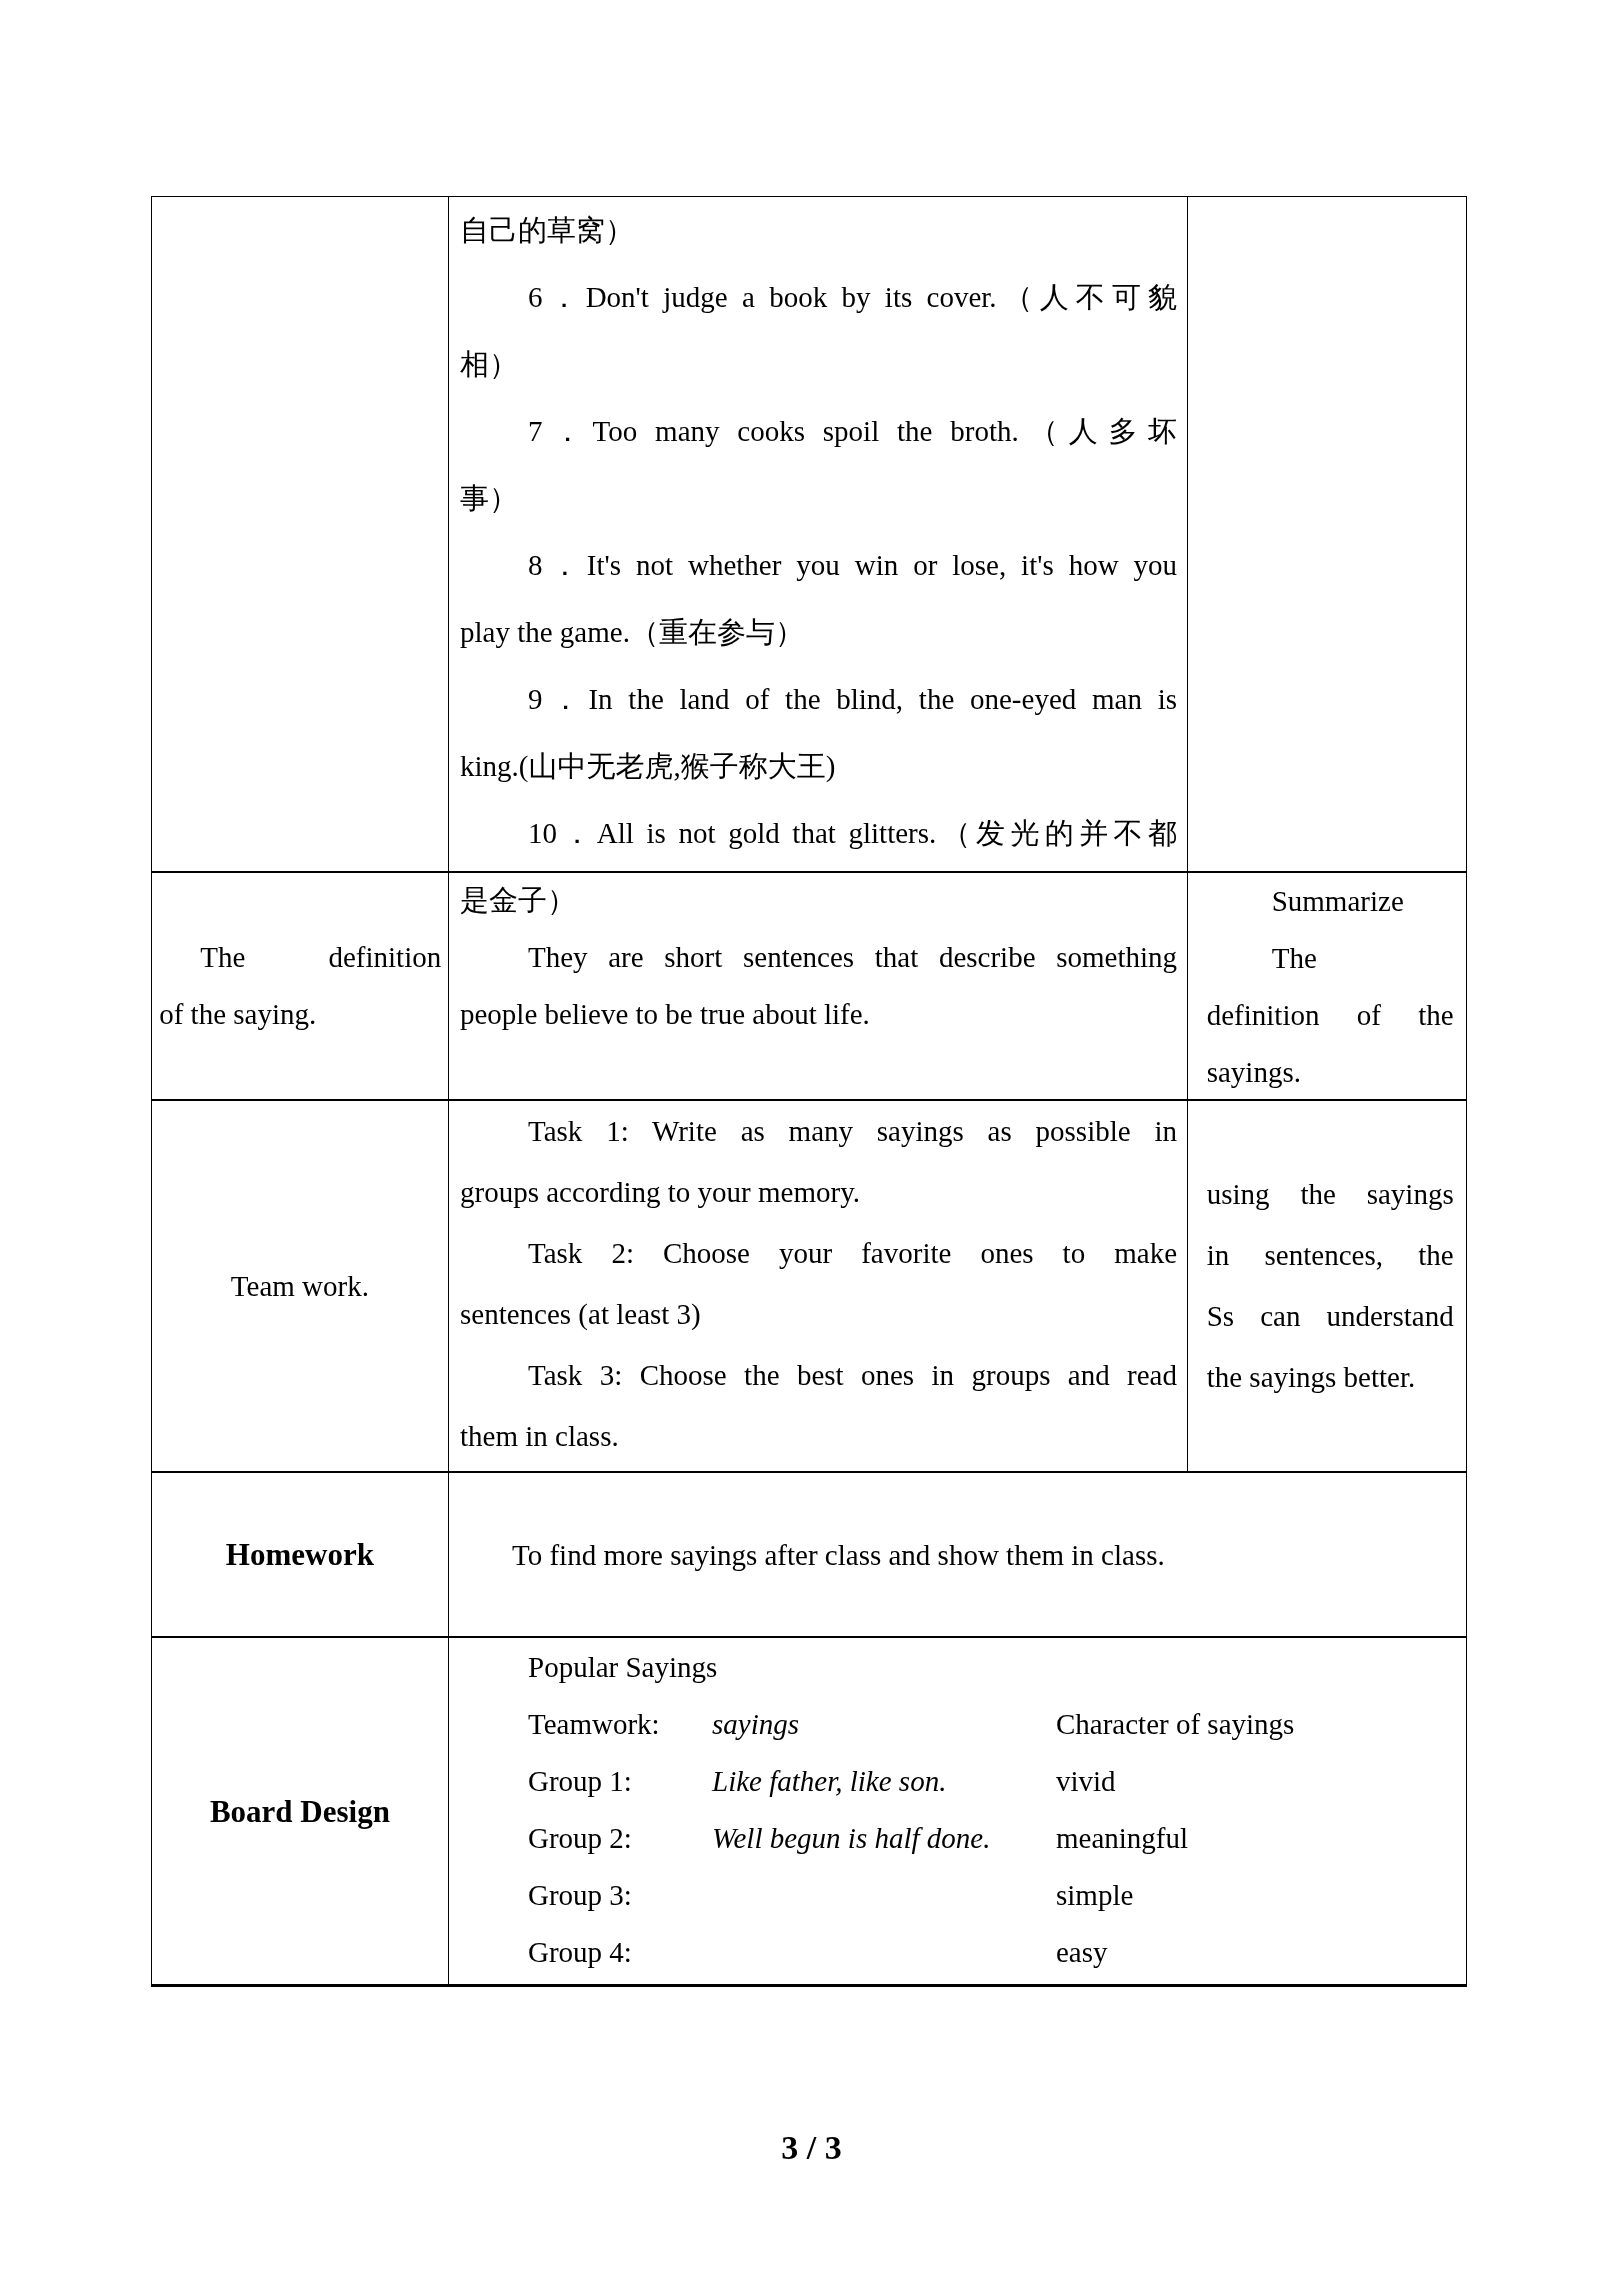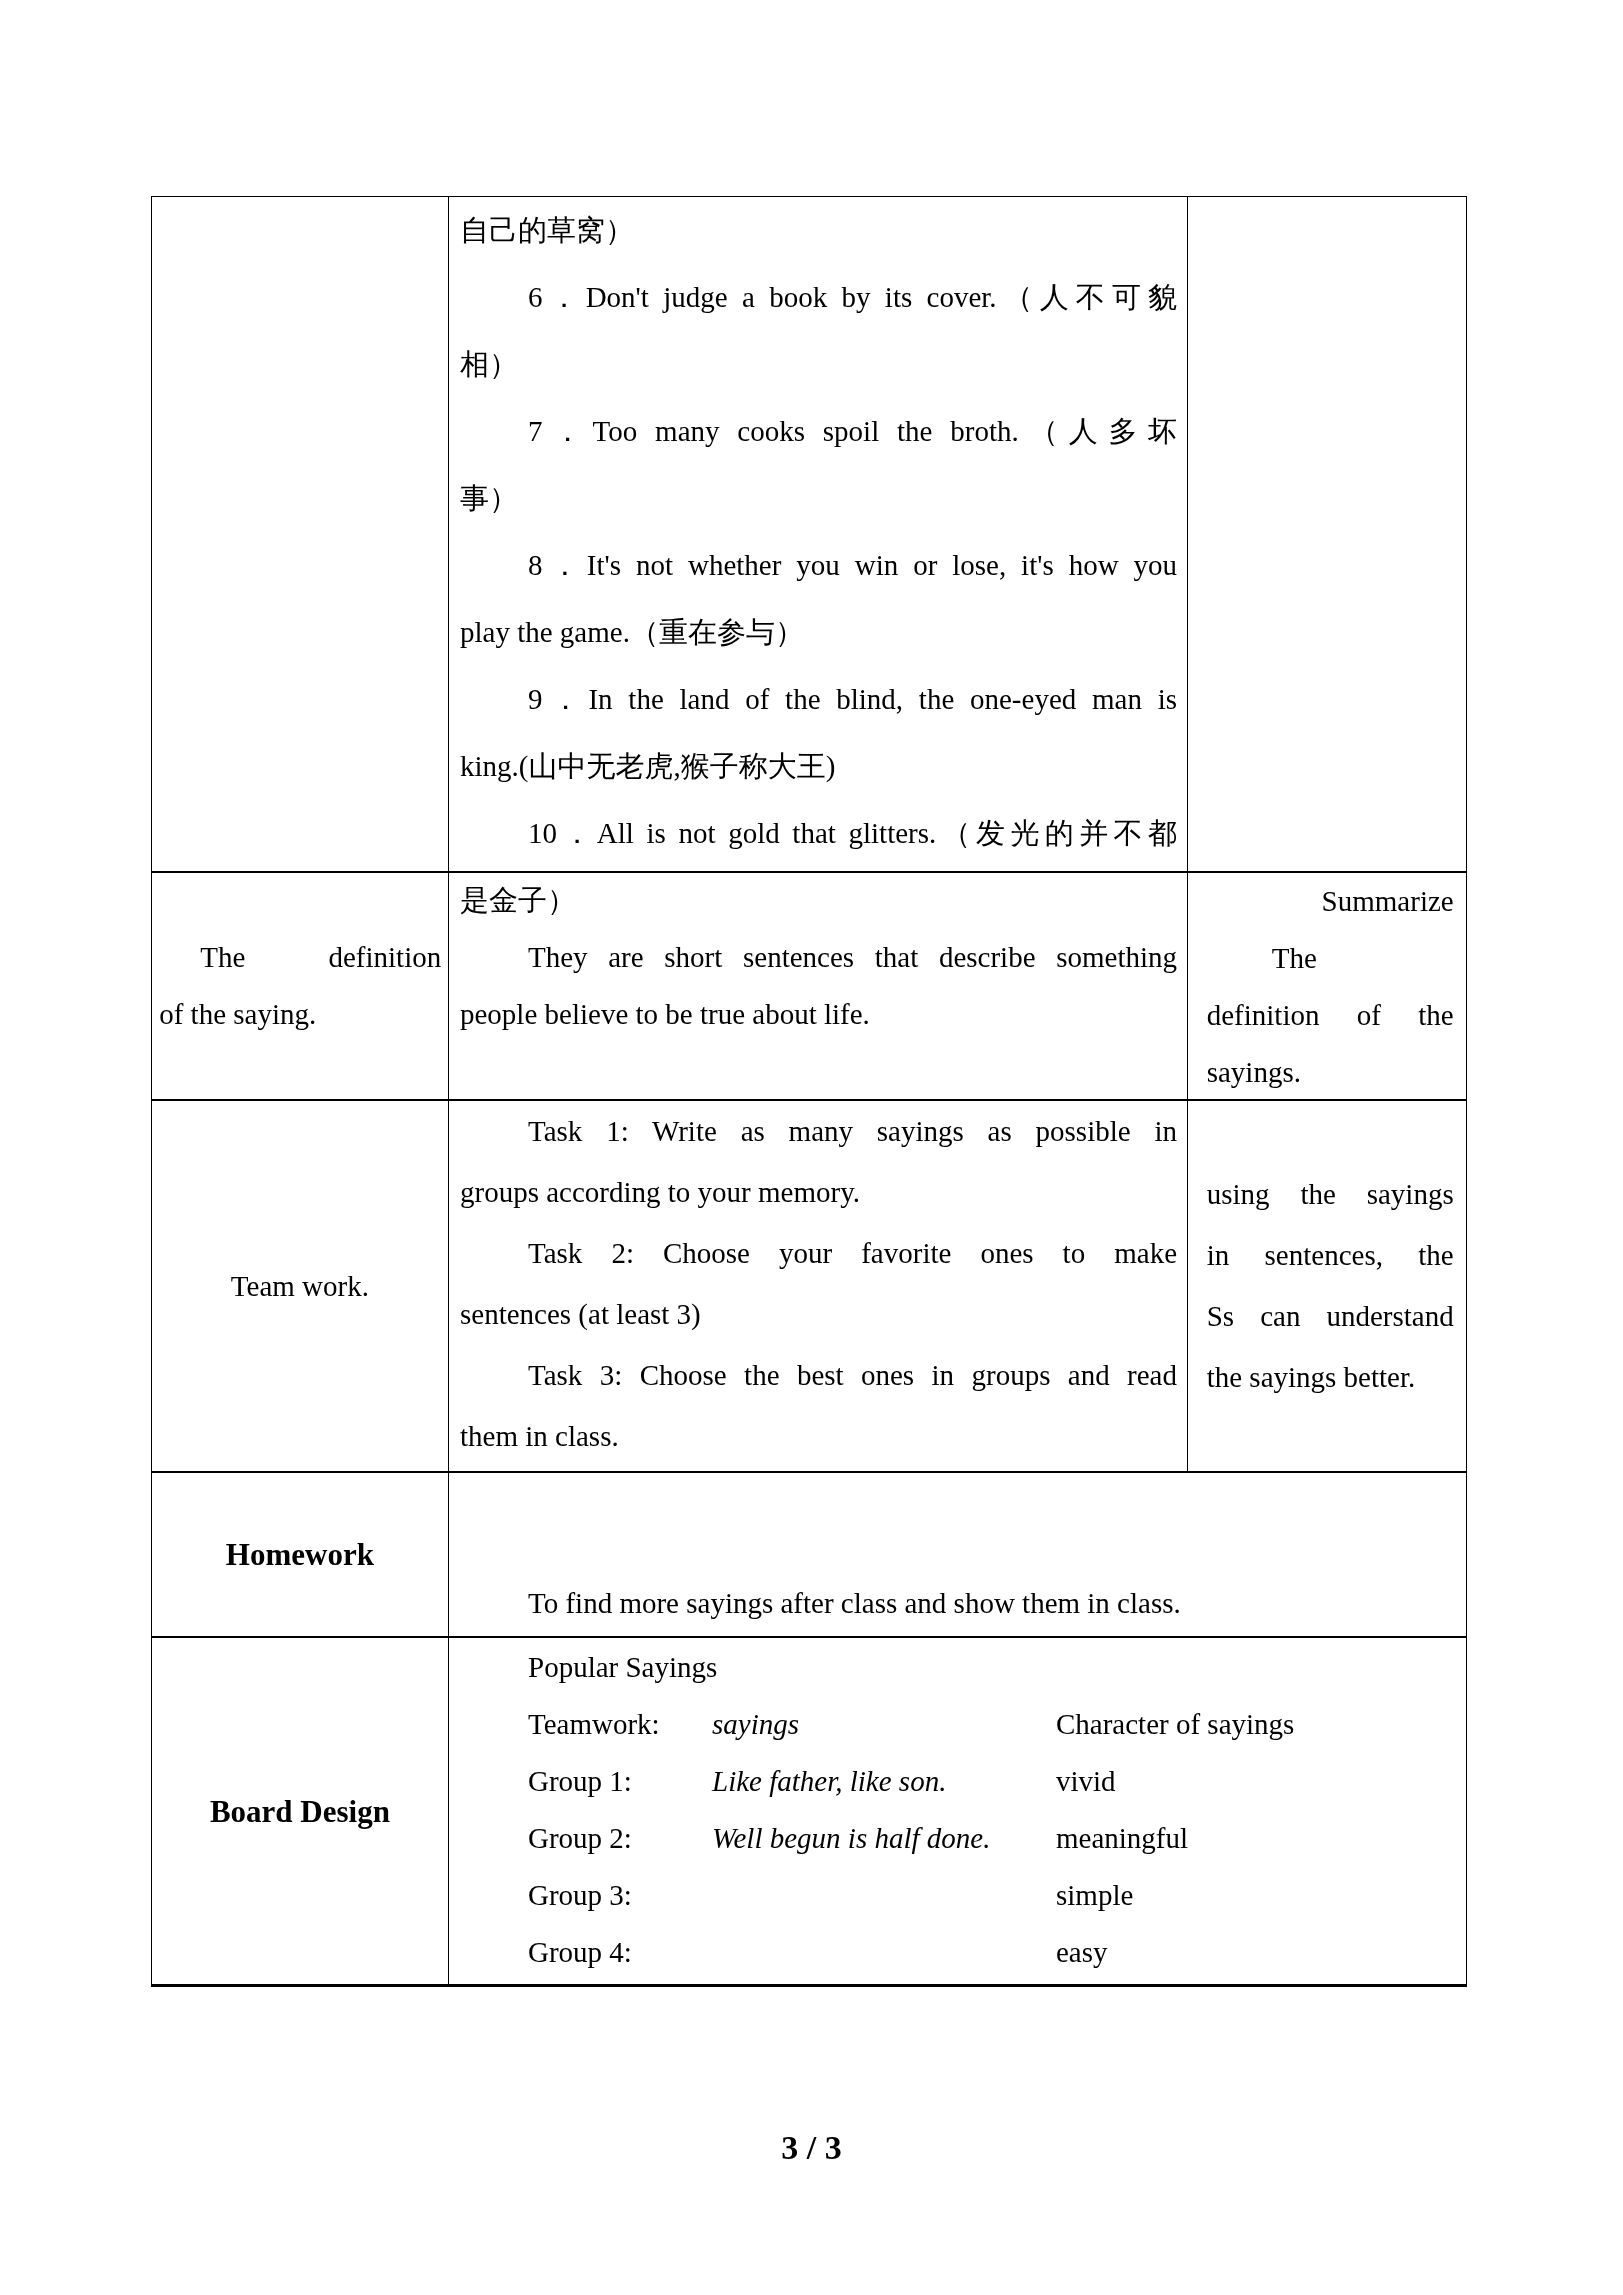--- a/index.html
+++ b/index.html
@@ -30,21 +30,21 @@
   .jst { text-align: justify; text-align-last: justify; }
 
   .r1c2 { left: 298px; top: 1.4px; width: 717px; height: 672px; padding: 0 11px; }
   .r2c1 { left: 1.4px;  top: 677px; width: 282px; height: 226px; padding: 0 6.8px; line-height: 57px; }
   .r2c2 { left: 298px; top: 677px; width: 717px; height: 226px; padding: 0 11px; line-height: 57px; }
   .r2c3 { left: 1038px; top: 677px; width: 247px; height: 226px; padding: 0 12.3px 0 17.7px; line-height: 57px; }
   .r3c1 { left: 1.4px;  top: 905px; width: 295px; height: 370px; text-align: center; line-height: 61px; }
   .r3c2 { left: 298px; top: 905px; width: 717px; height: 370px; padding: 0 11px; line-height: 61px; }
   .r3c3 { left: 1038px; top: 905px; width: 247px; height: 370px; padding: 0 12.3px 0 17.7px; line-height: 61px; }
   .r4c1 { left: 1.4px;  top: 1277px; width: 295px; height: 163px; }
-  .r4c23 { left: 298px; top: 1277px; width: 995px; height: 163px; padding: 0 11px; line-height: 48px; margin-top: 48px; }
+  .r4c23 { left: 282px; top: 1277px; width: 995px; height: 163px; padding: 0 11px; line-height: 48px; }
   .r5c1 { left: 1.4px;  top: 1442px; width: 295px; height: 346px; }
   .r5c23 { left: 298px; top: 1442px; width: 995px; height: 346px; padding: 1.4px 11px 0 11px; }
 
   .hdr { font-weight: bold; font-size: 31px; text-align: center; }
   .board-line { height: 57px; line-height: 57px; padding-left: 68px; white-space: nowrap; }
   .bl-1 { display: inline-block; width: 184px; }
   .bl-2 { display: inline-block; width: 344px; font-style: italic; }
   .bl-3 { display: inline-block; }
 
   .footer {
@@ -101,21 +101,21 @@
       </div>
   </div>
   <div class="cell r2c2 vc">
     <div>
         <div class="ln jst" style="text-indent: 68px;">They are short sentences that describe something</div>
         <div class="ln">people believe to be true about life.</div>
       </div>
   </div>
   <div class="cell r2c3">
     <div>
-        <div class="ln" style="text-indent: 65px; text-align: right;">Summarize</div>
+        <div class="ln" style="text-indent: 65px;">Summarize</div>
       </div>
     <div>
         <div class="ln jst" style="text-indent: 65px;">The</div>
         <div class="ln jst">definition of the</div>
         <div class="ln">sayings.</div>
       </div>
   </div>
 
   <div class="cell r3c1 vc">
     <div>Team work.</div>

